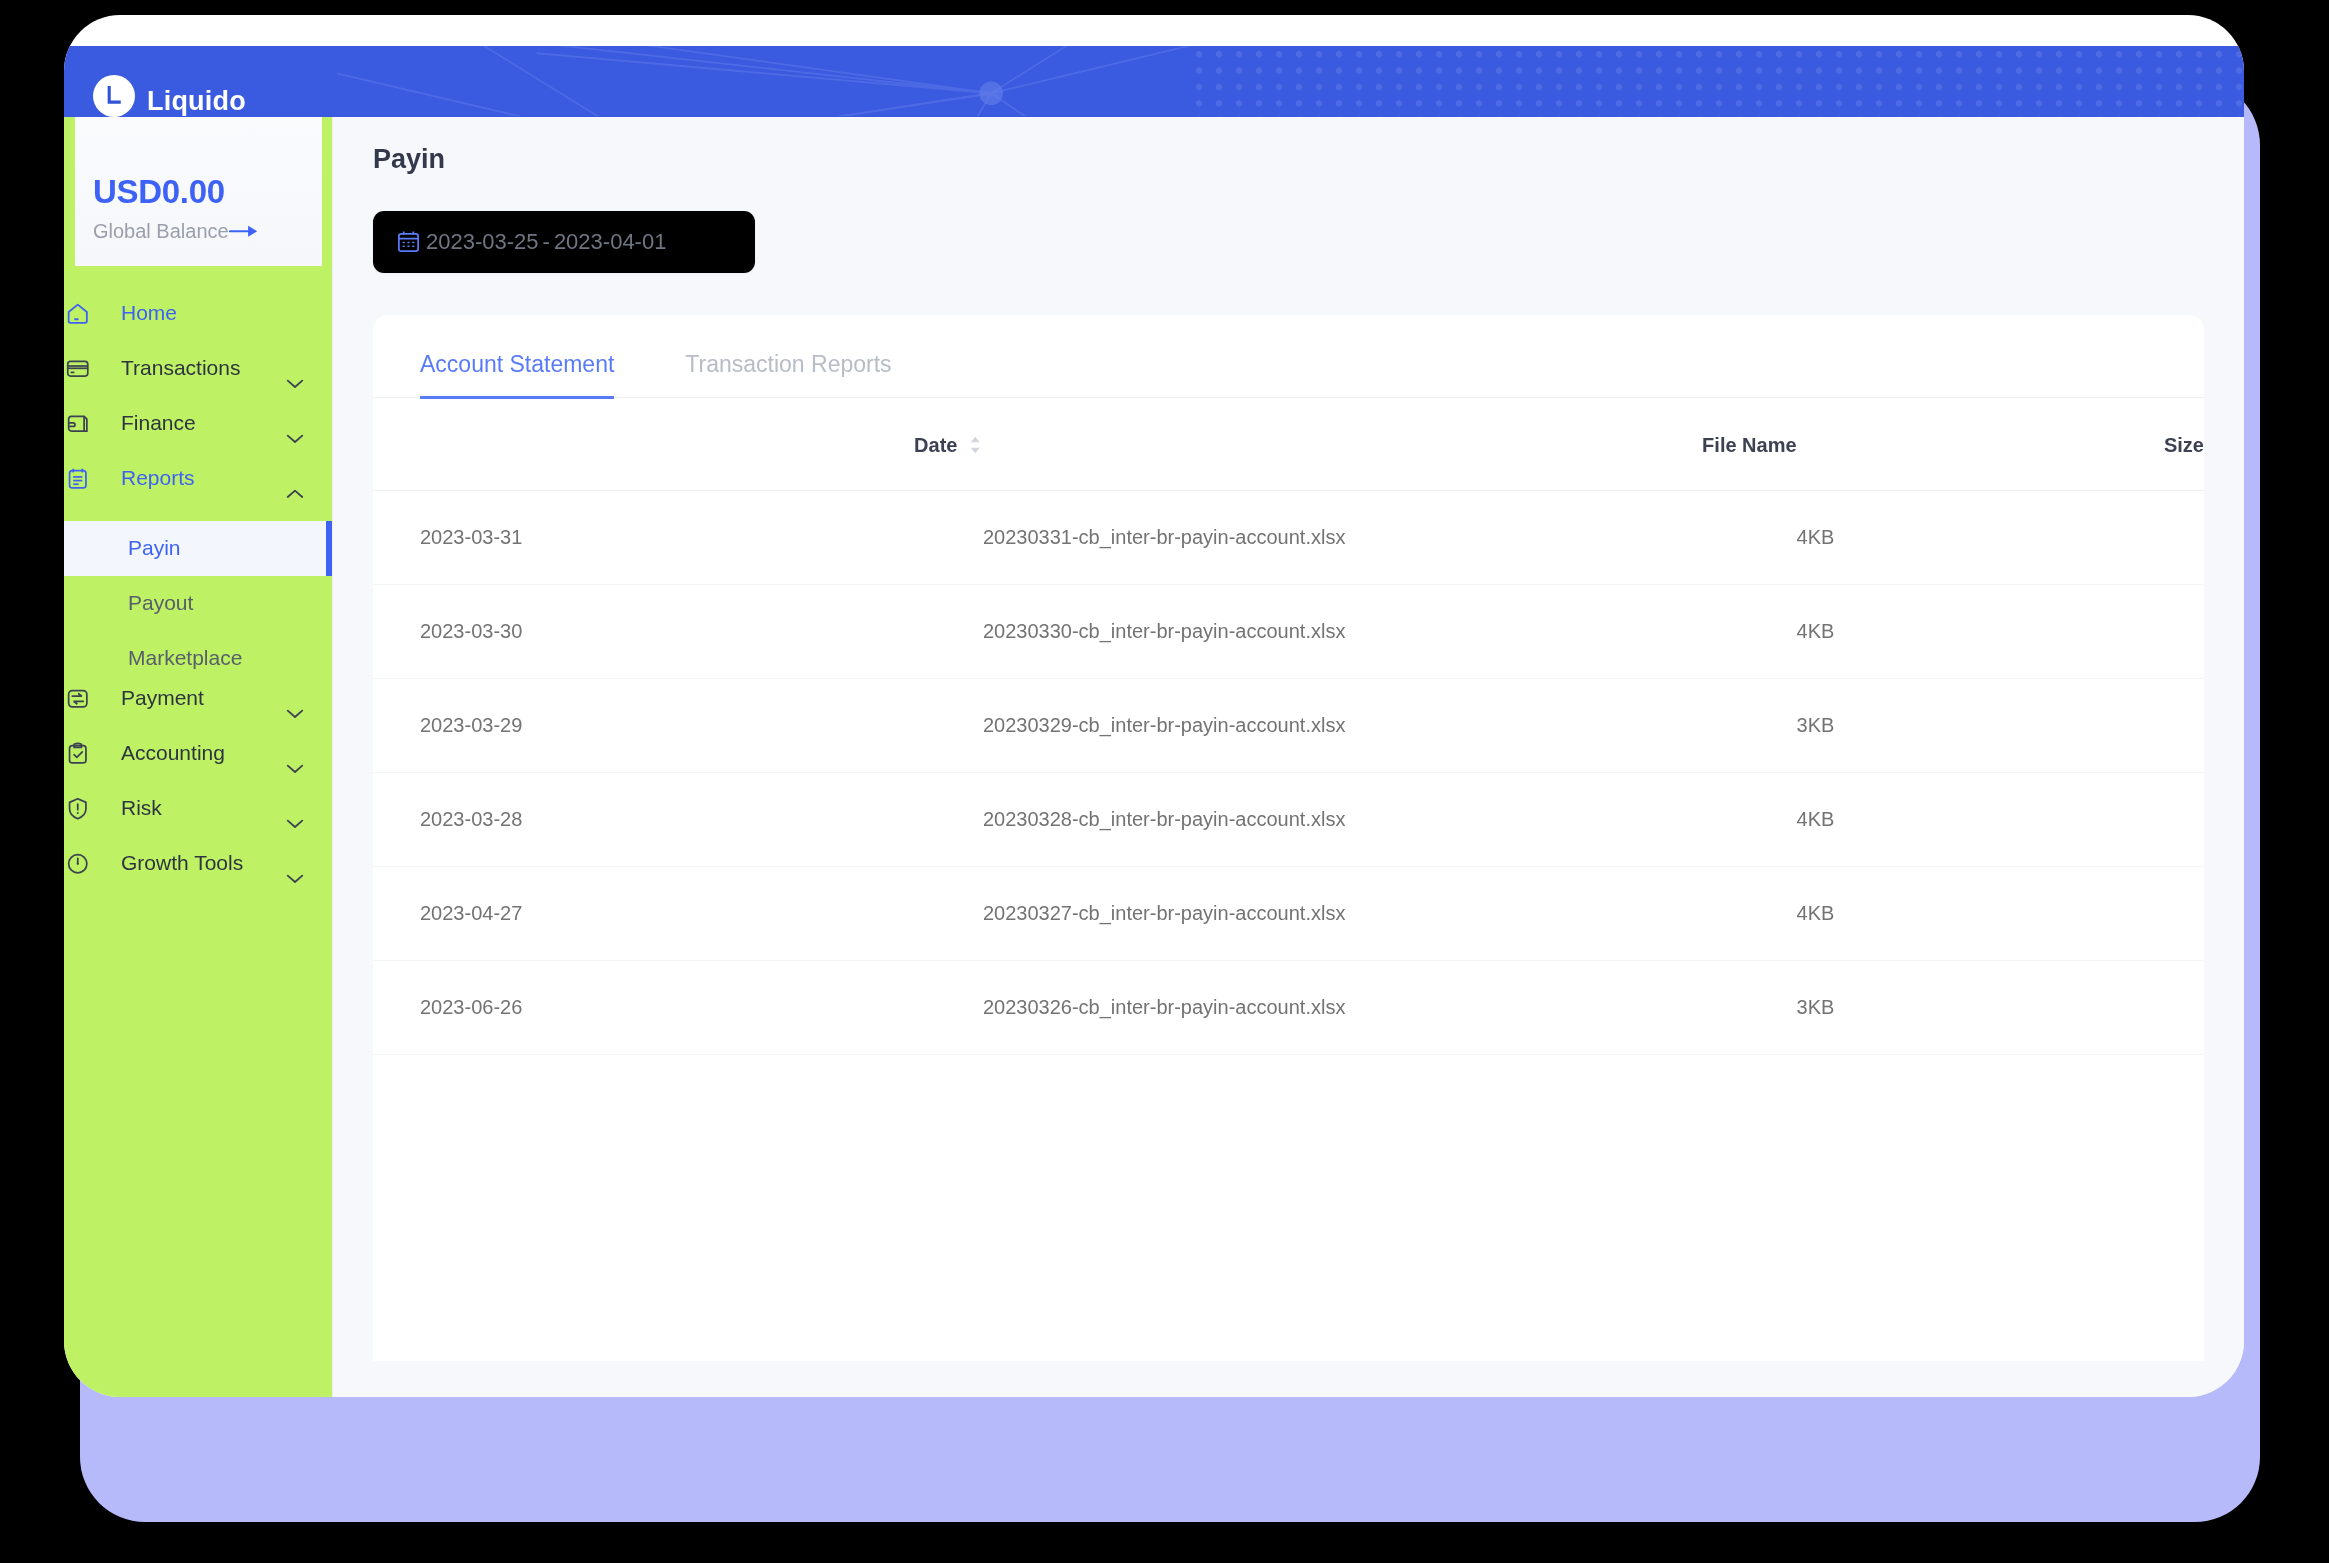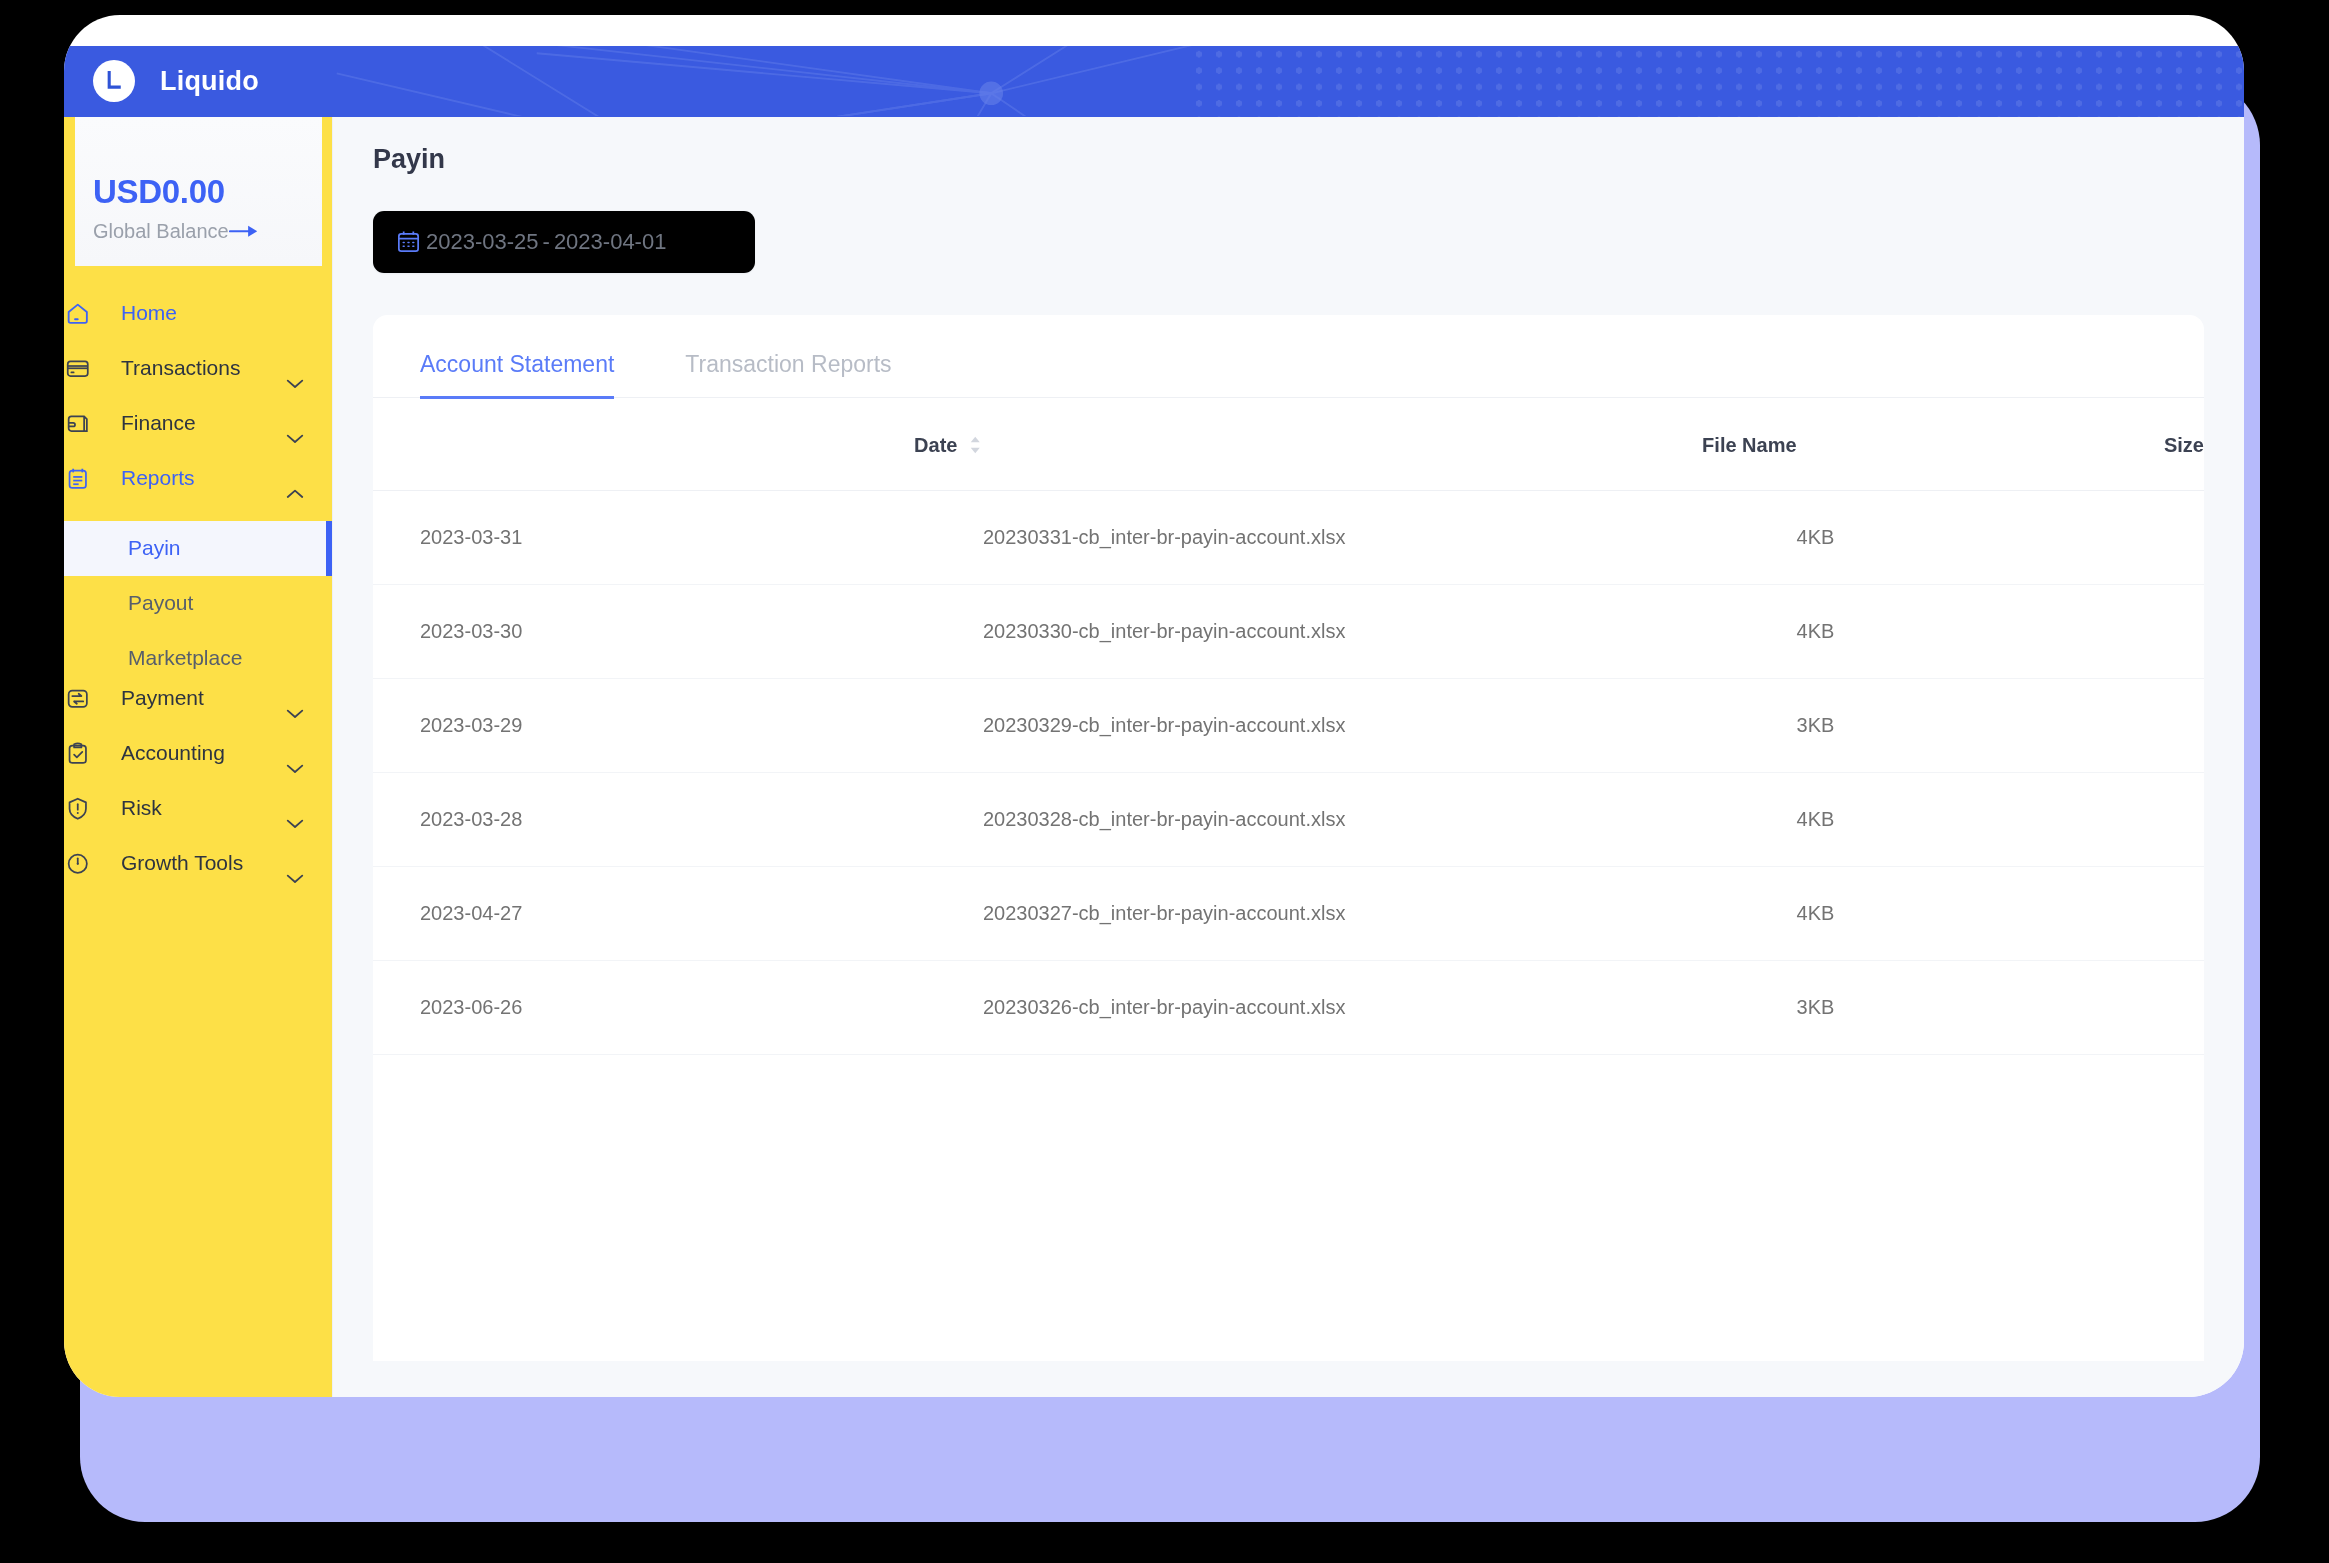--- a/index.html
+++ b/index.html
@@ -39,37 +39,37 @@
     overflow: hidden;
   }
   .topbar .pattern-lines { position: absolute; inset: 0; opacity: .55; }
   .topbar .pattern-dots {
     position: absolute; right: 0; top: 0; width: 1055px; height: 100%;
     background-image: radial-gradient(circle, rgba(255,255,255,.10) 3.1px, transparent 3.3px);
     background-size: 20px 16.4px;
   }
   .brand {
     position: absolute; left: 29px; top: 0; height: 100%;
-    display: flex; align-items: center; gap: 25px; z-index: 3;
+    display: flex; align-items: flex-end; gap: 12px; z-index: 3;
   }
   .logo-circle {
     width: 42px; height: 42px; border-radius: 50%;
     background: #ffffff;
     display: flex; align-items: center; justify-content: center;
   }
   .logo-circle svg { display: block; }
   .brand-name {
     color: #ffffff; font-size: 27px; font-weight: 700; letter-spacing: 0.2px;
   }
 
   
   .sidebar {
     position: absolute; left: 0; top: 102px;
     width: 269px; height: 1280px;
-    background: #fde047;
+    background: #bef264;
     border-right: 0.9px solid #eef0f4;
     overflow: hidden;
   }
   .balance-box {
     margin: 0 0 0 11px;
     width: 247px; height: 149px;
     background: linear-gradient(180deg,#fafbfd 0%, #f6f7fa 100%);
     padding: 56px 0 0 18px;
   }
   .balance-amount {

